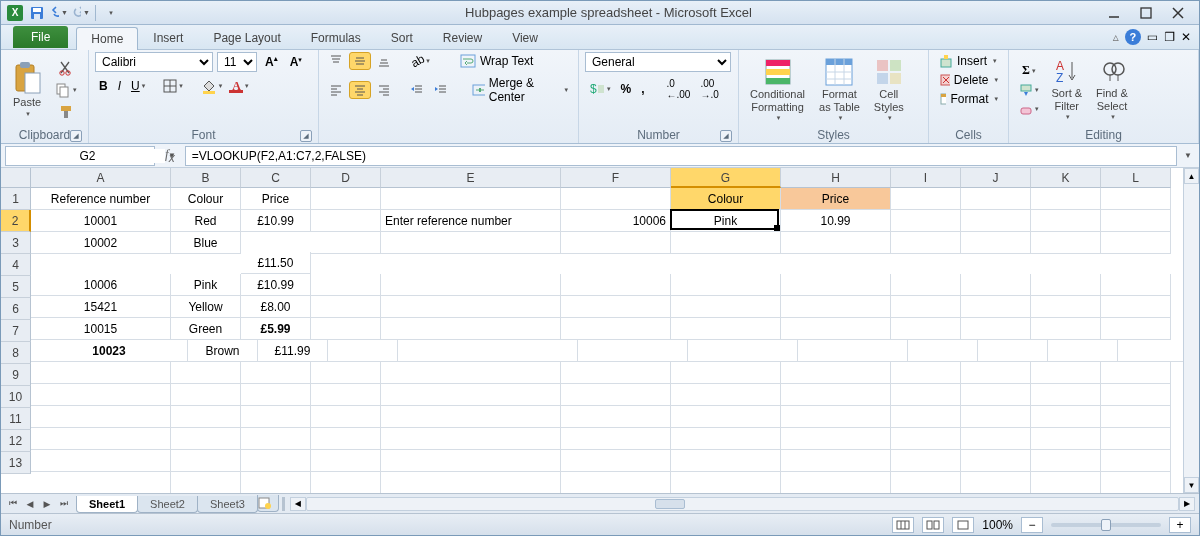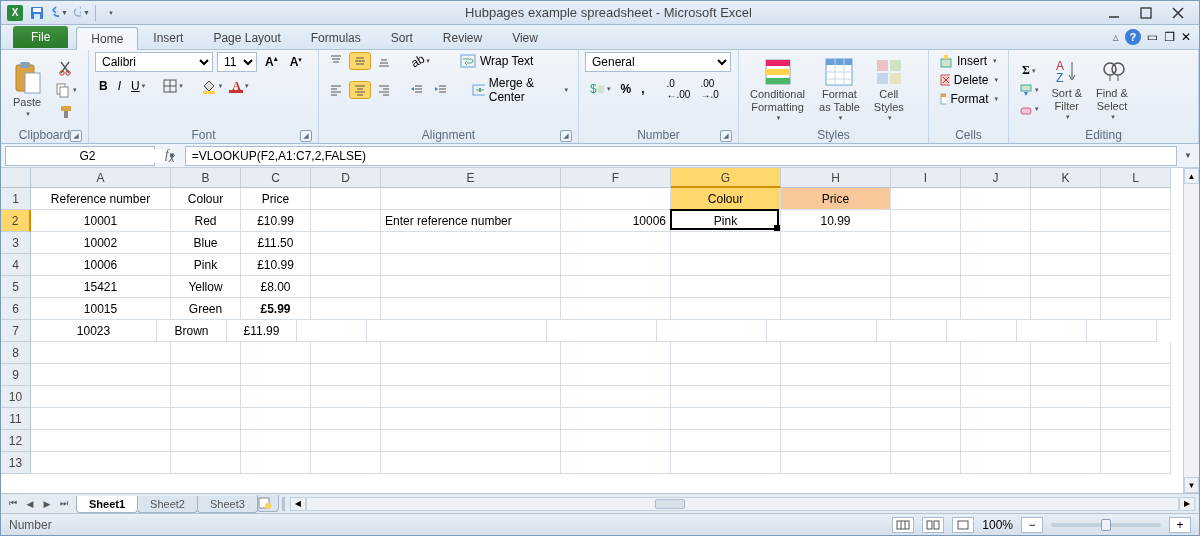--- a/index.html
+++ b/index.html
@@ -351,24 +351,20 @@
         <div class="rb-btn" style="gap:4px">
             <svg width="16" height="14">
               <rect x="1" y="2" width="14" height="10" fill="none" stroke="#6aa0da"></rect>
               <path d="M4 7h3M12 7h-3M7 5l2 2-2 2M9 5l-2 2 2 2" stroke="#5a7" fill="none"></path>
             </svg>
             <span>Merge &amp; Center</span>
             <span class="drop-arrow">▾</span>
           </div>
       </div>
     </div>
-    <div class="group-label">
-        <span>Alignment</span>
-        <span class="launcher">◢</span>
-      </div>
   </div>
 
   <div class="group" style="width:160px">
     <div class="group-body" style="flex-direction:column;align-items:stretch;gap:4px">
       <select class="font-sel" style="width:146px"><option>General</option></select>
       <div style="display:flex;gap:2px;align-items:center">
         <div class="rb-btn">
             <svg width="16" height="14">
               <text x="1" y="11" font-size="11" fill="#2a7">$</text>
               <rect x="9" y="3" width="6" height="8" fill="#cfe3cf"></rect>
@@ -597,21 +593,21 @@
             <div class="cell c" style="width: 110px; height: 22px;">Pink</div>
             <div class="cell c" style="width: 110px; height: 22px;">10.99</div>
             <div class="cell" style="width: 70px; height: 22px;"></div>
             <div class="cell" style="width: 70px; height: 22px;"></div>
             <div class="cell" style="width: 70px; height: 22px;"></div>
             <div class="cell" style="width: 70px; height: 22px;"></div>
           </div>
           <div class="row">
             <div class="cell c" style="width: 140px; height: 22px;">10002</div>
             <div class="cell c" style="width: 70px; height: 22px;">Blue</div>
-            <div class="cell c" style="width: 70px; height: 22px;">£11.50</div>
+            <div class="cell c" style="width: 70px; height: 22px; margin-top: 20px;">£11.50</div>
             <div class="cell" style="width: 70px; height: 22px;"></div>
             <div class="cell" style="width: 180px; height: 22px;"></div>
             <div class="cell" style="width: 110px; height: 22px;"></div>
             <div class="cell" style="width: 110px; height: 22px;"></div>
             <div class="cell" style="width: 110px; height: 22px;"></div>
             <div class="cell" style="width: 70px; height: 22px;"></div>
             <div class="cell" style="width: 70px; height: 22px;"></div>
             <div class="cell" style="width: 70px; height: 22px;"></div>
             <div class="cell" style="width: 70px; height: 22px;"></div>
           </div>
@@ -651,21 +647,21 @@
             <div class="cell" style="width: 180px; height: 22px;"></div>
             <div class="cell" style="width: 110px; height: 22px;"></div>
             <div class="cell" style="width: 110px; height: 22px;"></div>
             <div class="cell" style="width: 110px; height: 22px;"></div>
             <div class="cell" style="width: 70px; height: 22px;"></div>
             <div class="cell" style="width: 70px; height: 22px;"></div>
             <div class="cell" style="width: 70px; height: 22px;"></div>
             <div class="cell" style="width: 70px; height: 22px;"></div>
           </div>
           <div class="row">
-            <div class="cell c" style="width: 126px; height: 22px;">10023</div>
+            <div class="cell c" style="width: 157px; height: 22px; font-weight: bold;">10023</div>
             <div class="cell c" style="width: 70px; height: 22px;">Brown</div>
             <div class="cell c" style="width: 70px; height: 22px;">£11.99</div>
             <div class="cell" style="width: 70px; height: 22px;"></div>
             <div class="cell" style="width: 180px; height: 22px;"></div>
             <div class="cell" style="width: 110px; height: 22px;"></div>
             <div class="cell" style="width: 110px; height: 22px;"></div>
             <div class="cell" style="width: 110px; height: 22px;"></div>
             <div class="cell" style="width: 70px; height: 22px;"></div>
             <div class="cell" style="width: 70px; height: 22px;"></div>
             <div class="cell" style="width: 70px; height: 22px;"></div>

